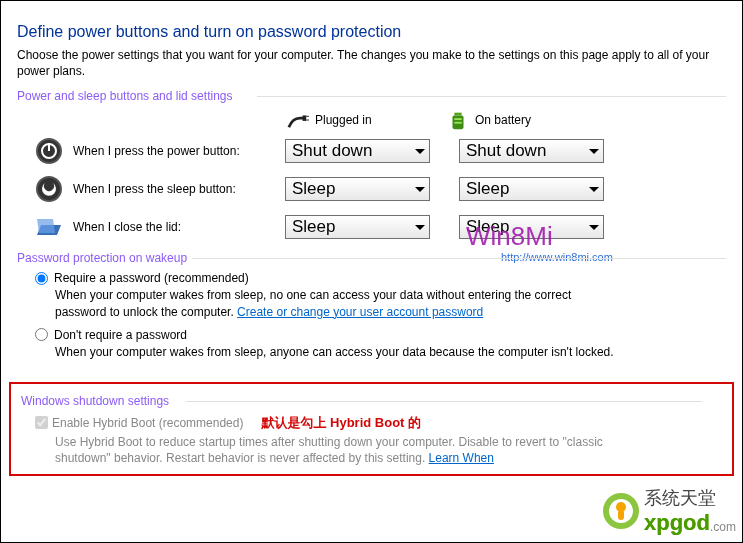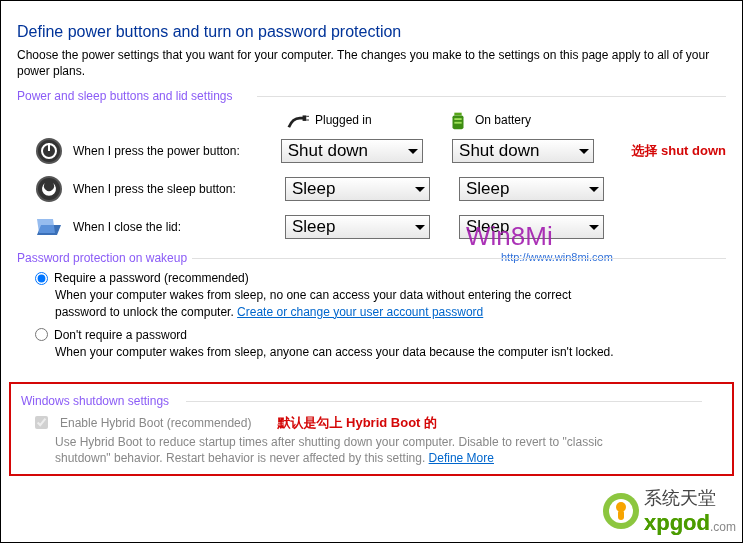--- a/index.html
+++ b/index.html
@@ -121,21 +121,21 @@
     pointer-events: none;
   }
   .red-box {
     border: 2px solid #d40707;
     margin: 6px 8px 4px 8px;
     padding: 6px 10px 8px 10px;
     position: relative;
   }
   .red-box .section-label::after { left: 165px; right: 20px; }
   .chk-row {
-    display: flex; align-items: center; gap: 12px;
+    display: flex; align-items: center; gap: 4px;
     margin-left: 14px;
     color: #888;
   }
   .chk-row input { margin: 0; }
   .corner-logo {
     position: absolute;
     right: 6px; bottom: 6px;
     display: flex; align-items: center;
     gap: 4px;
     pointer-events: none;
@@ -196,21 +196,20 @@
     </span>
     <span class="row-label">When I press the power button:</span>
     <div class="combo">
         <span>Shut down</span>
         <span class="arrow"></span>
       </div>
     <div class="combo">
         <span>Shut down</span>
         <span class="arrow"></span>
       </div>
-    <span class="annot">选择 shut down</span>
   </div>
 
   <div class="row">
     <span class="row-icon">
       <svg viewBox="0 0 28 28" width="28" height="28">
           <circle cx="14" cy="14" r="13" fill="#555"></circle>
           <circle cx="14" cy="14" r="11" fill="#333"></circle>
           <path d="M18 8 A7 7 0 1 1 10 8 A5 5 0 1 0 18 8" fill="#fff"></path>
         </svg>
     </span>
@@ -270,21 +269,21 @@
 
 <div class="red-box">
   <div class="section-label">Windows shutdown settings</div>
   <div class="chk-row">
     <input type="checkbox" checked="" disabled="" style="">
     <span>Enable Hybrid Boot (recommended)</span>
     <span class="annot" style="font-weight:bold;margin-left:14px;">默认是勾上 Hybrid Boot 的</span>
   </div>
   <div class="sub-desc" style="margin-left:34px;color:#888;">
     <span>Use Hybrid Boot to reduce startup times after shutting down your computer. Disable to revert to "classic shutdown" behavior. Restart behavior is never affected by this setting.</span>
-    <a class="link">Define More</a>
+    <a class="link">Learn When</a>
   </div>
 </div>
 
 <div class="corner-logo">
   <svg width="38" height="38" viewBox="0 0 38 38">
       <circle cx="19" cy="19" r="18" fill="#8cc63f"></circle>
       <circle cx="19" cy="19" r="12" fill="#fff"></circle>
       <circle cx="19" cy="15" r="5" fill="#f7a400"></circle>
       <rect x="16" y="18" width="6" height="10" rx="3" fill="#f7a400"></rect>
     </svg>

